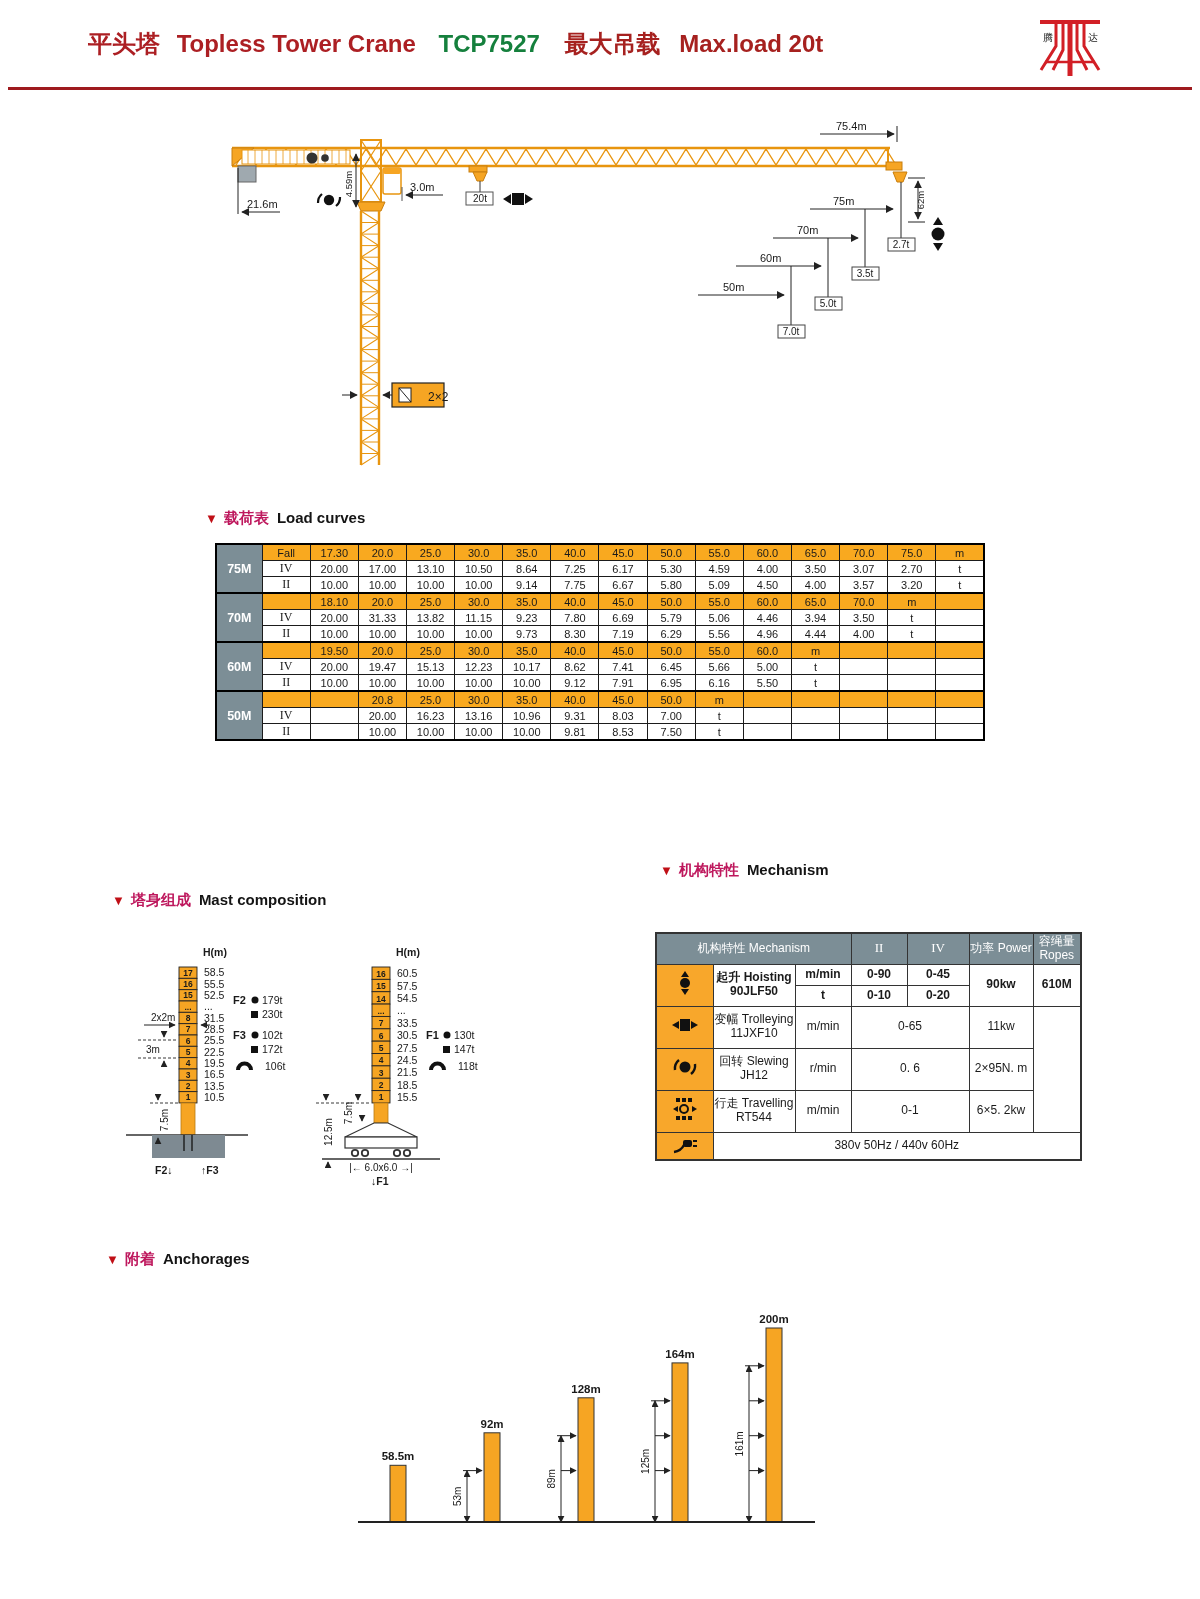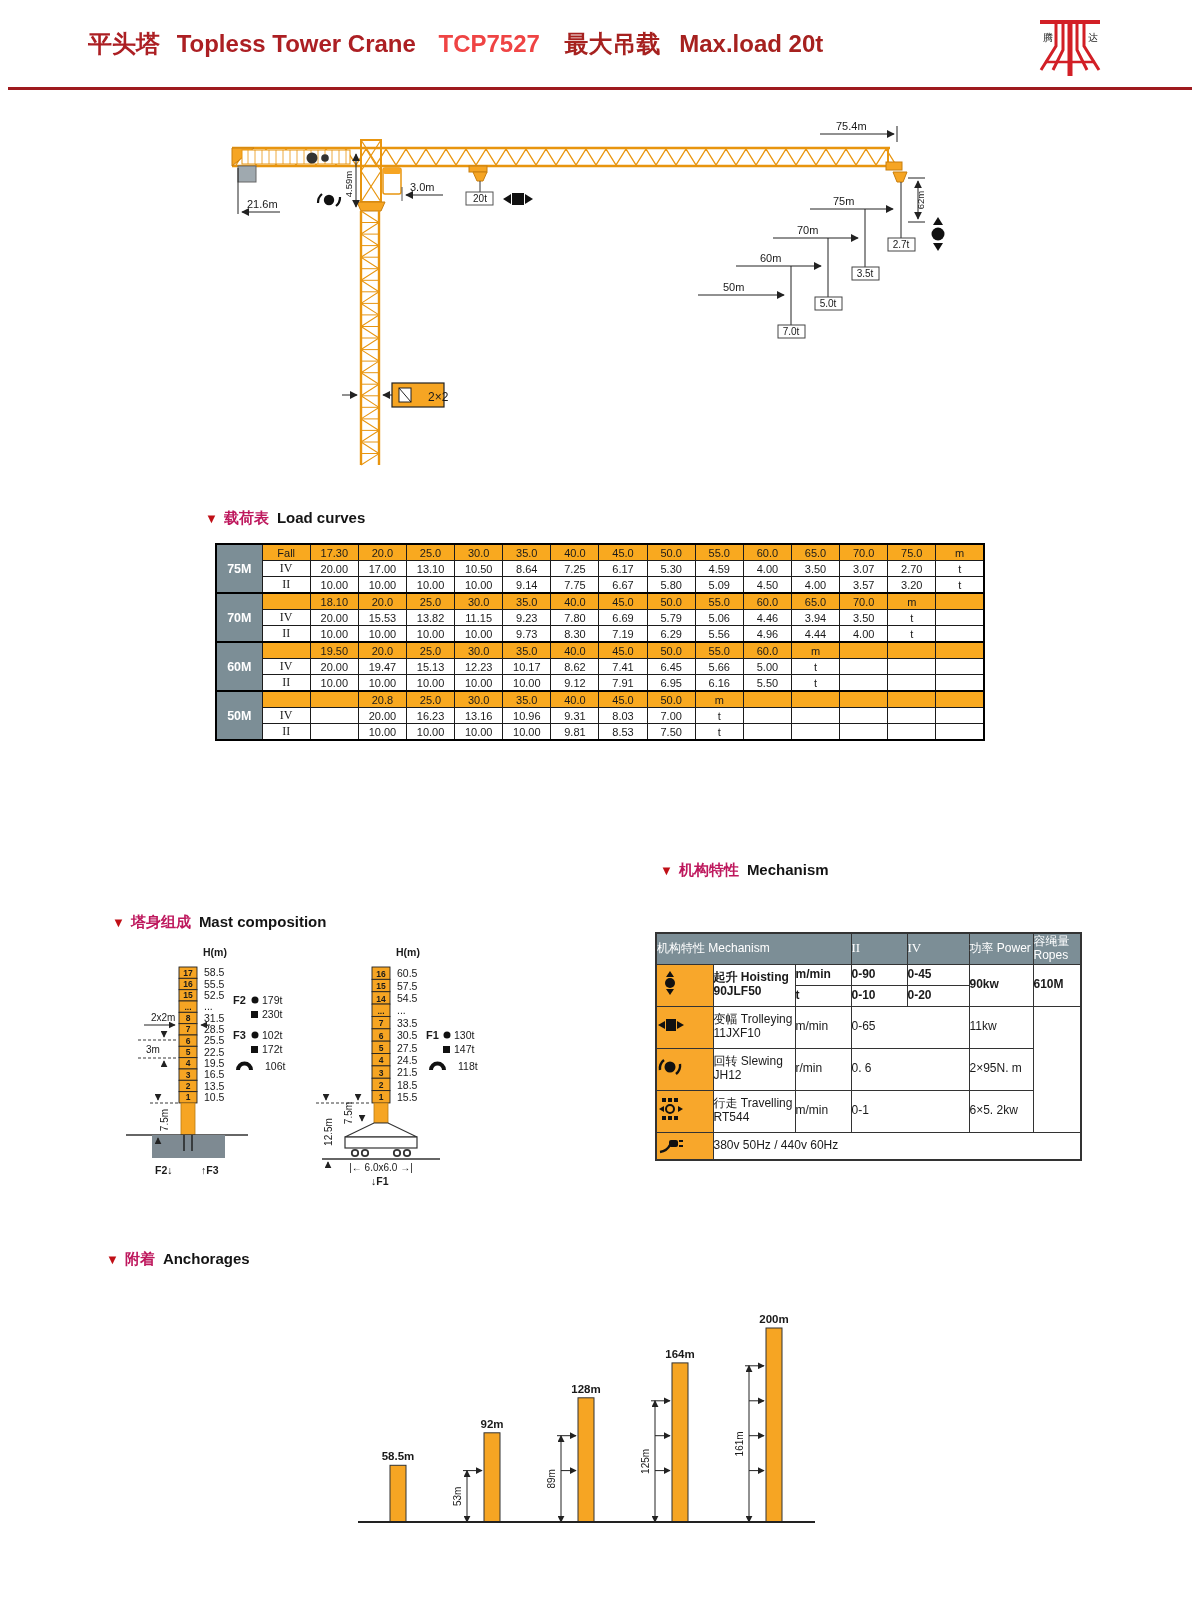--- a/index.html
+++ b/index.html
@@ -3,21 +3,21 @@
 <meta charset="utf-8">
 <style>
   html,body{margin:0;padding:0;background:#fff;}
   body{font-family:"Liberation Sans",sans-serif;color:#1a1a1a;}
   .page{position:relative;width:1200px;height:1599px;background:#fff;overflow:hidden;}
   .abs{position:absolute;}
 
   
   .title{left:88px;top:28px;font-size:24px;font-weight:bold;white-space:nowrap;}
   .title .zh-red{color:#AC1F23;}
-  .title .model{color:#ef4444;margin-left:16px;}
+  .title .model{color:#15803d;margin-left:16px;}
   .title .max-zh{color:#A6211F;margin-left:18px;}
   .title .max-en{color:#A6211F;margin-left:12px;margin-top:20px;}
   .rule{left:8px;top:87px;width:1184px;height:3px;background:#9E1A1E;}
 
   
   .sec-title{font-size:15px;font-weight:bold;white-space:nowrap;}
   .sec-title .tri{color:#C00F16;font-size:13px;margin-right:6px;}
   .sec-title .zh{color:#be185d;}
   .sec-title .en{color:#141414;margin-left:8px;}
 
@@ -25,21 +25,21 @@
   #load-table{border-collapse:collapse;table-layout:fixed;width:770px;font-size:11px;}
   #load-table td{border:1px solid #1b1b1b;height:15px;text-align:center;padding:0;white-space:nowrap;overflow:hidden;}
   #load-table tbody tr:first-child td{border-top:2px solid #000;}
   #load-table{border:2px solid #000;}
   #load-table td.oh{background:#F9A91F;}
   #load-table td.jib{background:#7C8E96;color:#fff;font-weight:bold;font-size:12.5px;}
   #load-table td.rn{font-family:"Liberation Serif",serif;font-size:12px;}
 
   
   #mech-table{border-collapse:collapse;table-layout:fixed;width:425px;font-size:12px;border:2px solid #333;}
-  #mech-table td{border:1px solid #333;padding:0;line-height:1.15;}
+  #mech-table td{border:1px solid #333;text-align:center;padding:0;line-height:1.15;}
   #mech-table td.hd{background:#7C8E96;color:#fff;white-space:pre-line;}
   #mech-table td.rom{font-family:"Liberation Serif",serif;font-size:13px;}
   #mech-table td.icon-cell{background:#F8A72B;}
   #mech-table td.name{white-space:pre-line;}
   tr.h31{height:31px;} tr.h21{height:21px;font-weight:bold;} tr.h42{height:42px;margin-left:12px;} tr.h28{height:28px;}
 
   svg text{font-family:"Liberation Sans",sans-serif;fill:#1a1a1a;}
   .dim{font-size:11px;}
   .dimS{font-size:9.5px;}
   .boxT{font-size:10px;}
@@ -325,21 +325,21 @@
           <td class="oh">55.0</td>
           <td class="oh">60.0</td>
           <td class="oh">65.0</td>
           <td class="oh">70.0</td>
           <td class="oh">m</td>
           <td class="oh"></td>
         </tr>
         <tr>
           <td class="rn">IV</td>
           <td>20.00</td>
-          <td>15.53</td>
+          <td>31.33</td>
           <td>13.82</td>
           <td>11.15</td>
           <td>9.23</td>
           <td>7.80</td>
           <td>6.69</td>
           <td>5.79</td>
           <td>5.06</td>
           <td>4.46</td>
           <td>3.94</td>
           <td>3.50</td>
@@ -467,21 +467,21 @@
           <td>t</td>
           <td></td>
           <td></td>
           <td></td>
           <td></td>
           <td></td>
         </tr>
       </tbody>
     </table>
 
-  <div class="abs sec-title" style="left:112px;top:913px">
+  <div class="abs sec-title" style="left:112px;top:891px">
     <span class="tri">▼</span><span class="zh">塔身组成</span><span class="en">Mast composition</span>
   </div>
 
   <svg class="abs" style="left:100px;top:940px" width="460" height="260" viewBox="0 0 460 260">
     <defs>
       <marker id="a2" viewBox="0 0 10 10" refX="9" refY="5" markerWidth="7" markerHeight="7" orient="auto-start-reverse">
         <path d="M0,0L10,5L0,10z" fill="#222"></path>
       </marker>
     </defs>
 

